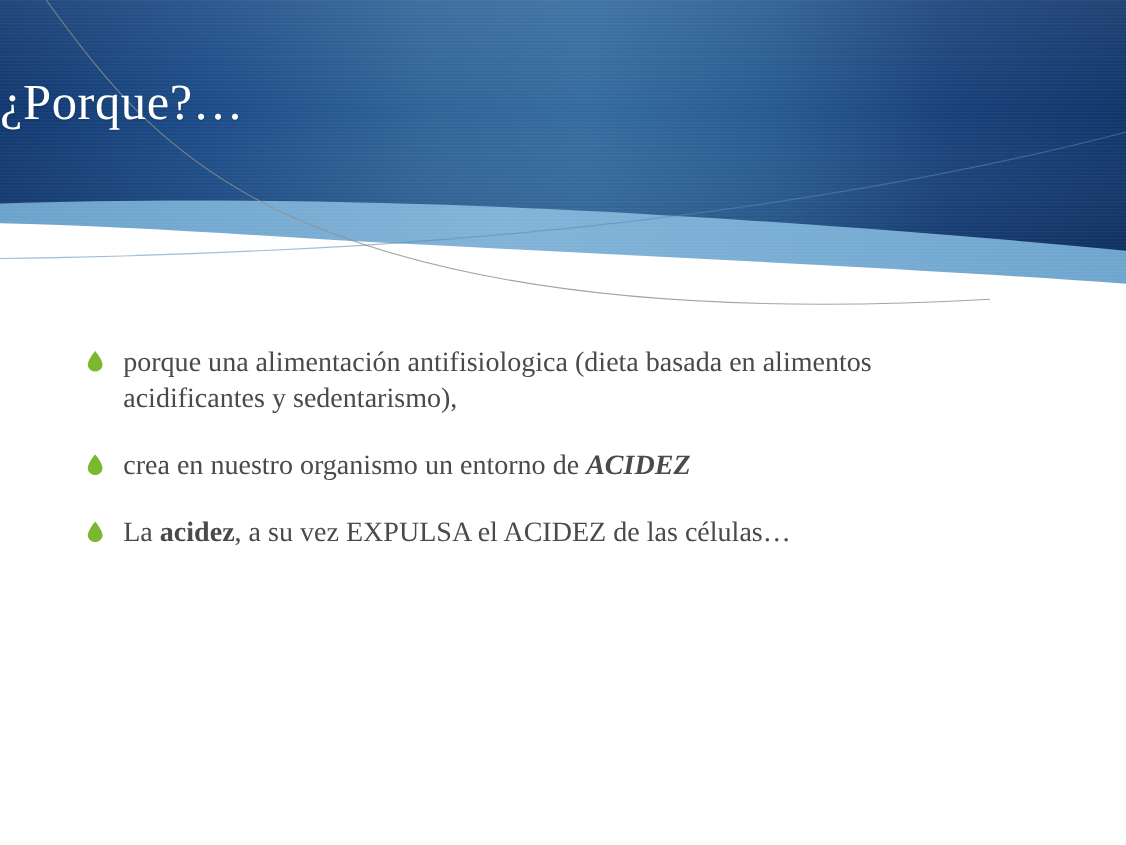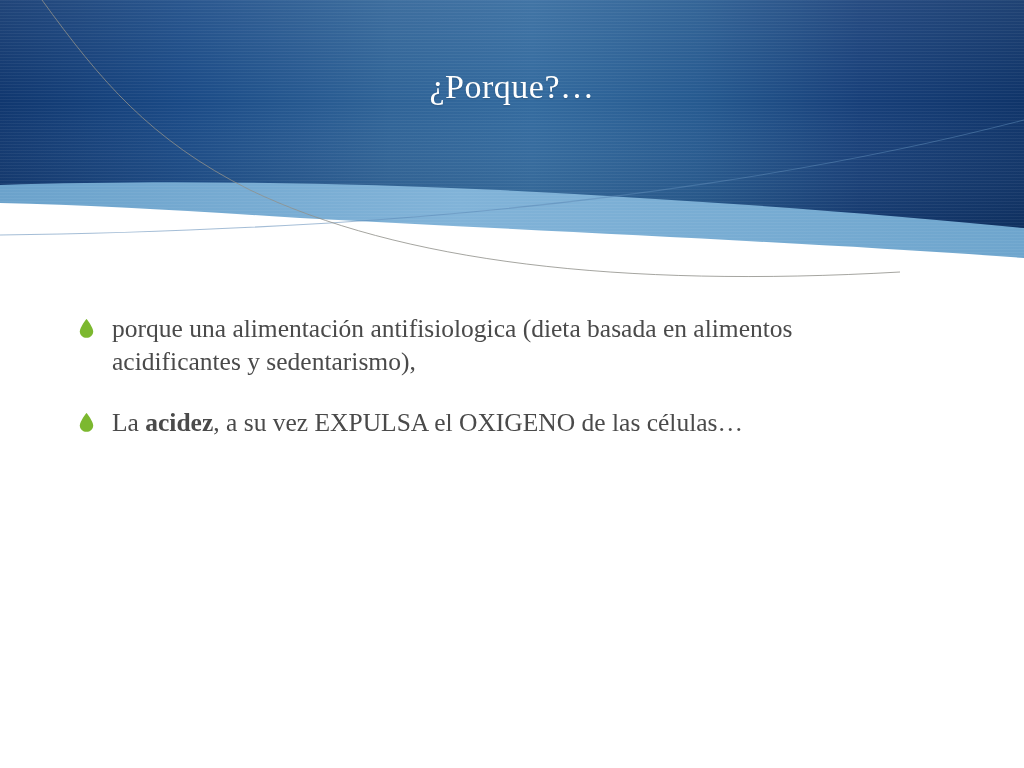--- a/index.html
+++ b/index.html
@@ -46,24 +46,23 @@
     overflow: hidden;
     pointer-events: none;
   }
 
   
   .title {
     position: absolute;
     left: 0;
     top: 68px;
     width: 1024px;
-    text-align: center;
     color: #ffffff;
     font-family: "Liberation Serif", "DejaVu Serif", serif;
-    font-size: 34px;
+    font-size: 46px;
     font-weight: normal;
     line-height: 1.1;
     letter-spacing: 0.5px;
     text-shadow: 0 1px 2px rgba(0,0,0,0.18);
     white-space: nowrap;
   }
 
   
   .body-block {
     position: absolute;
@@ -173,25 +172,33 @@
 
     <div class="bullet-row">
       <span class="drop-icon">
         <svg viewBox="0 0 15 19" xmlns="http://www.w3.org/2000/svg">
           <path d="M7.5 0 C7.5 0 14.2 8.2 14.2 12.4 C14.2 16.0 11.2 18.8 7.5 18.8 C3.8 18.8 0.8 16.0 0.8 12.4 C0.8 8.2 7.5 0 7.5 0 Z" fill="#7CB82F"></path>
         </svg>
       </span>
       <span class="bullet-text">porque una alimentación antifisiologica (dieta basada en alimentos acidificantes y sedentarismo),</span>
     </div>
 
-
     <div class="bullet-row">
       <span class="drop-icon">
         <svg viewBox="0 0 15 19" xmlns="http://www.w3.org/2000/svg">
           <path d="M7.5 0 C7.5 0 14.2 8.2 14.2 12.4 C14.2 16.0 11.2 18.8 7.5 18.8 C3.8 18.8 0.8 16.0 0.8 12.4 C0.8 8.2 7.5 0 7.5 0 Z" fill="#7CB82F"></path>
         </svg>
       </span>
-      <span class="bullet-text"><span>La </span><span class="em-bold">acidez</span><span>, a su vez EXPULSA el OXIGENO de las células…</span></span>
+      <span class="bullet-text"><span>crea en nuestro organismo un entorno de </span><span class="em-bold-italic">ACIDEZ</span></span>
+    </div>
+
+    <div class="bullet-row">
+      <span class="drop-icon">
+        <svg viewBox="0 0 15 19" xmlns="http://www.w3.org/2000/svg">
+          <path d="M7.5 0 C7.5 0 14.2 8.2 14.2 12.4 C14.2 16.0 11.2 18.8 7.5 18.8 C3.8 18.8 0.8 16.0 0.8 12.4 C0.8 8.2 7.5 0 7.5 0 Z" fill="#7CB82F"></path>
+        </svg>
+      </span>
+      <span class="bullet-text"><span>La </span><span class="em-bold">acidez</span><span>, a su vez EXPULSA el ACIDEZ de las células…</span></span>
     </div>
 
   </div>
 
 </div>
 
 </body></html>

